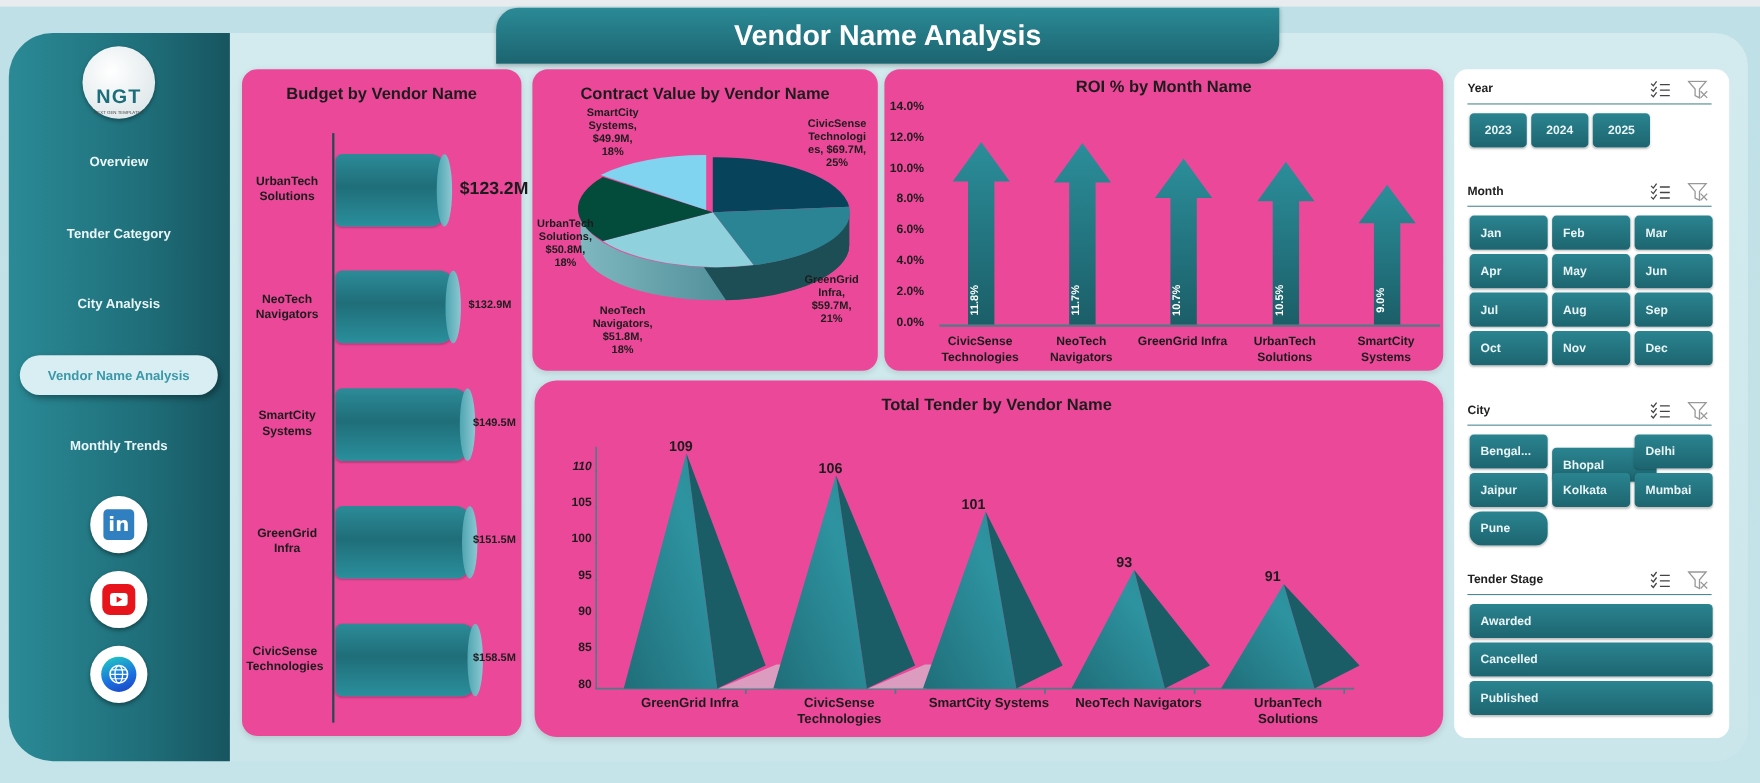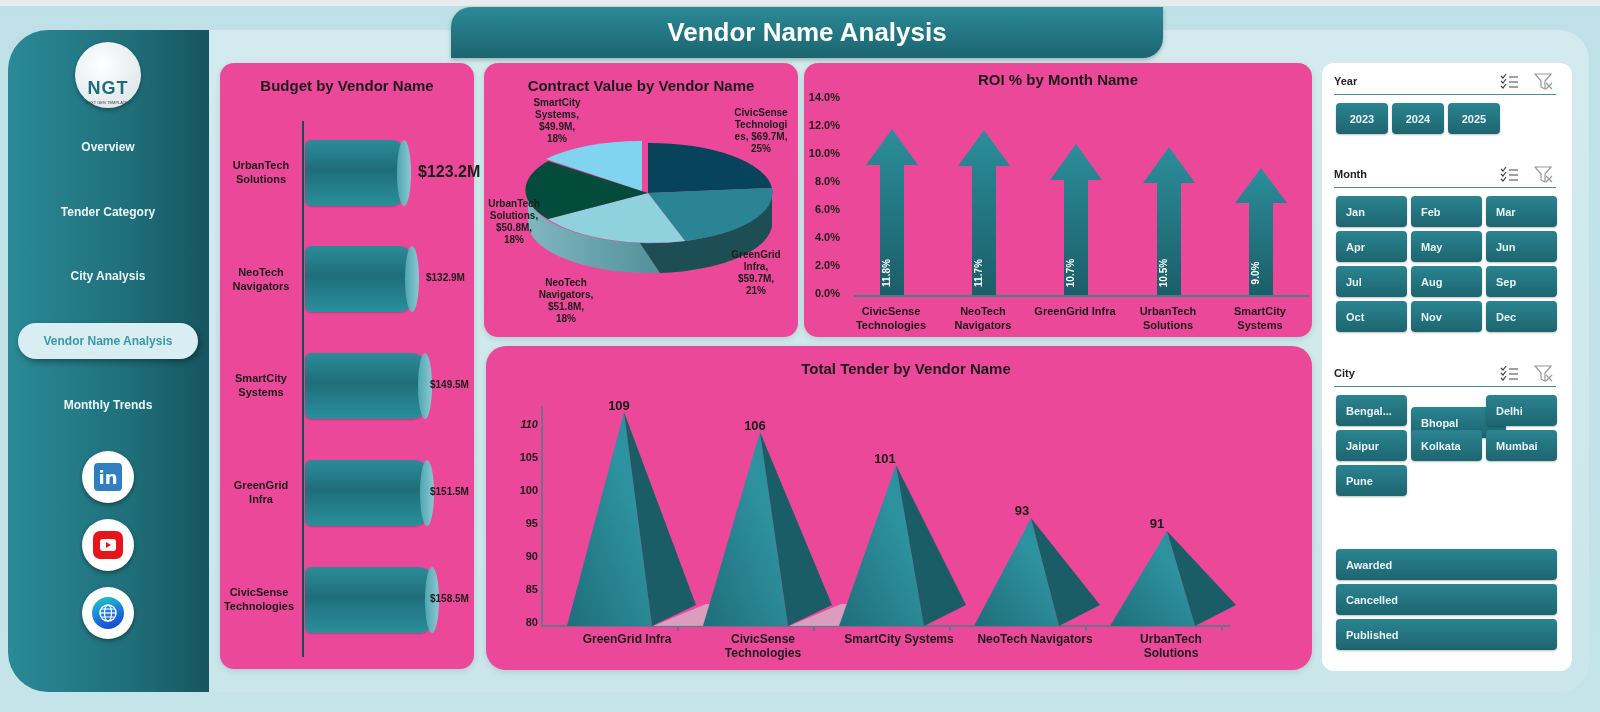--- a/index.html
+++ b/index.html
@@ -361,18 +361,29 @@
         <path d="M1 1 h16 l-6 7 v8 l-4 -2 v-6 Z" stroke="#999" fill="none" stroke-width="1.2"></path>
         <path d="M12 10 l6 6 M18 10 l-6 6" stroke="#999" stroke-width="1.2"></path>
       </svg>
   </div>
   <div class="sbtn" style="left:14px;top:332px;width:71px;">Bengal...</div>
   <div class="sbtn" style="left:89px;top:332px;width:95px;margin-top:12px;">Bhopal</div>
   <div class="sbtn" style="left:164px;top:332px;width:71px;">Delhi</div>
   <div class="sbtn" style="left:14px;top:367px;width:71px;">Jaipur</div>
   <div class="sbtn" style="left:89px;top:367px;width:71px;">Kolkata</div>
   <div class="sbtn" style="left:164px;top:367px;width:71px;">Mumbai</div>
-  <div class="sbtn" style="left:14px;top:402px;width:71px;">Pune</div>
-
+  <div class="sbtn" style="left:14px;top:402px;width:71px;border-radius:11px;">Pune</div>
+
+  <div class="slicer-head" style="top:456px;">
+    <div class="slicer-title">Tender Stage</div>
+    <svg class="slicer-icon" style="left:166px;" viewBox="0 0 20 18">
+        <path d="M1 3 l2 2 l3 -4 M1 8 l2 2 l3 -4 M1 13 l2 2 l3 -4" stroke="#444" fill="none" stroke-width="1.2"></path>
+        <path d="M9 4 h9 M9 9 h9 M9 14 h9" stroke="#444" stroke-width="1.2"></path>
+      </svg>
+    <svg class="slicer-icon" style="left:200px;" viewBox="0 0 20 18">
+        <path d="M1 1 h16 l-6 7 v8 l-4 -2 v-6 Z" stroke="#999" fill="none" stroke-width="1.2"></path>
+        <path d="M12 10 l6 6 M18 10 l-6 6" stroke="#999" stroke-width="1.2"></path>
+      </svg>
+  </div>
   <div class="sbtn" style="left:14px;top:486px;width:221px;">Awarded</div>
   <div class="sbtn" style="left:14px;top:521px;width:221px;">Cancelled</div>
   <div class="sbtn" style="left:14px;top:556px;width:221px;">Published</div>
 </div>
 
 </body></html>

